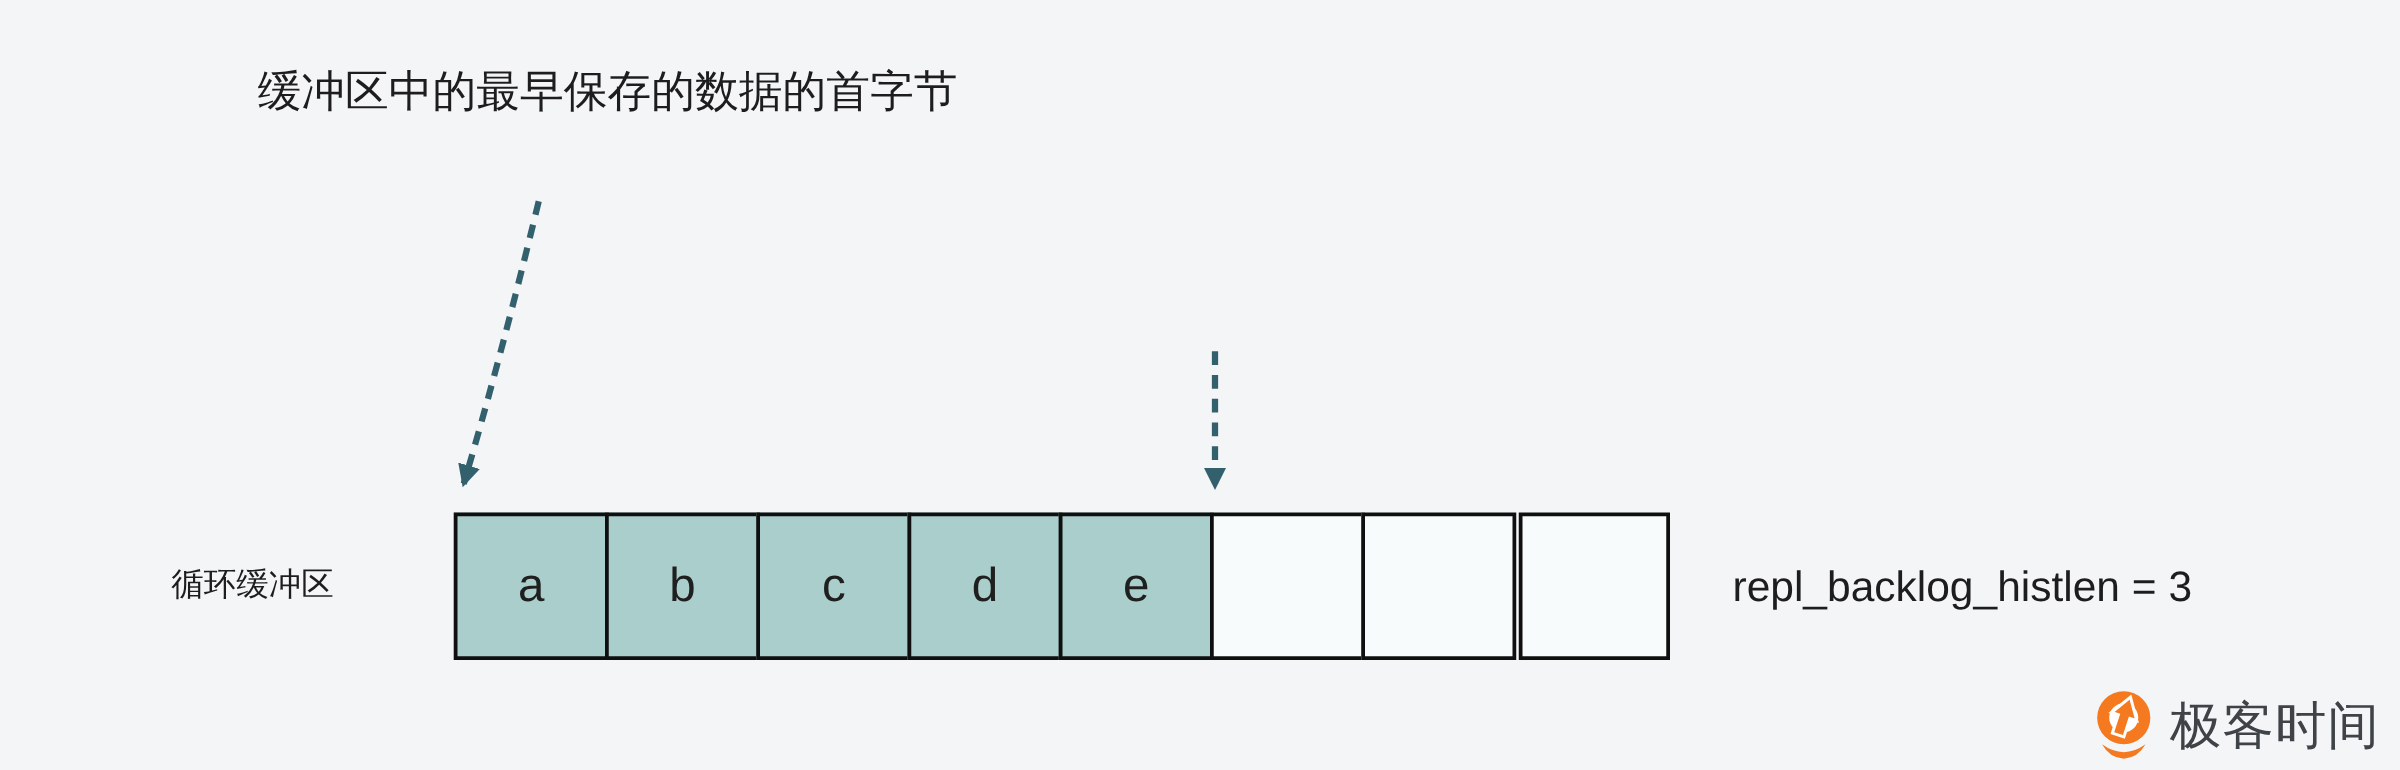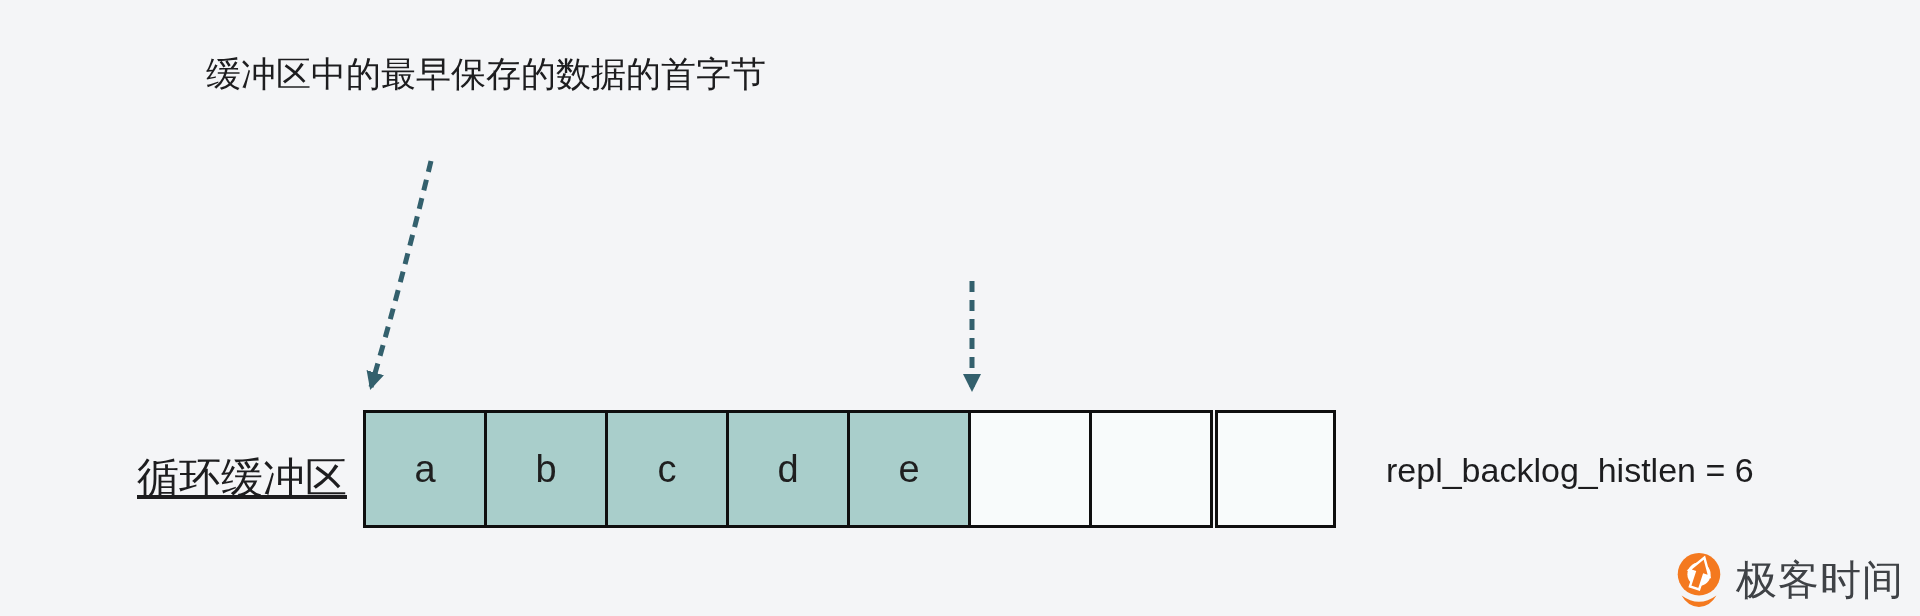--- a/index.html
+++ b/index.html
@@ -30,21 +30,21 @@
   .idx-label{
     position:absolute;left:805px;top:227px;
     font-size:34px;color:var(--text);white-space:nowrap;
   }
   .histlen-label{
     position:absolute;left:1386px;top:451px;
     font-size:34px;color:var(--text);white-space:nowrap;
   }
   .row-label{
     position:absolute;left:137px;top:450px;
-    font-size:42px;color:var(--text);white-space:nowrap;text-decoration:underline;
+    font-size:26px;color:var(--text);white-space:nowrap;
   }
 
   .buffer{
     position:absolute;left:363px;top:410px;
     display:flex;align-items:flex-start;
   }
   .cell{
     width:124px;height:118px;
     border:3px solid var(--cell-border);
     background:var(--cell-empty);
@@ -71,21 +71,21 @@
 </head>
 <body>
 
 <div class="stage">
 
   <div class="annotation">
     <div>缓冲区中的最早保存的数据的首字节</div>
   </div>
 
 
-  <div class="histlen-label">repl_backlog_histlen = 6</div>
+  <div class="histlen-label">repl_backlog_histlen = 3</div>
 
   <div class="row-label">循环缓冲区</div>
 
   <div class="buffer">
     <div class="cell filled">
         <span>a</span>
       </div>
     <div class="cell filled">
         <span>b</span>
       </div>

